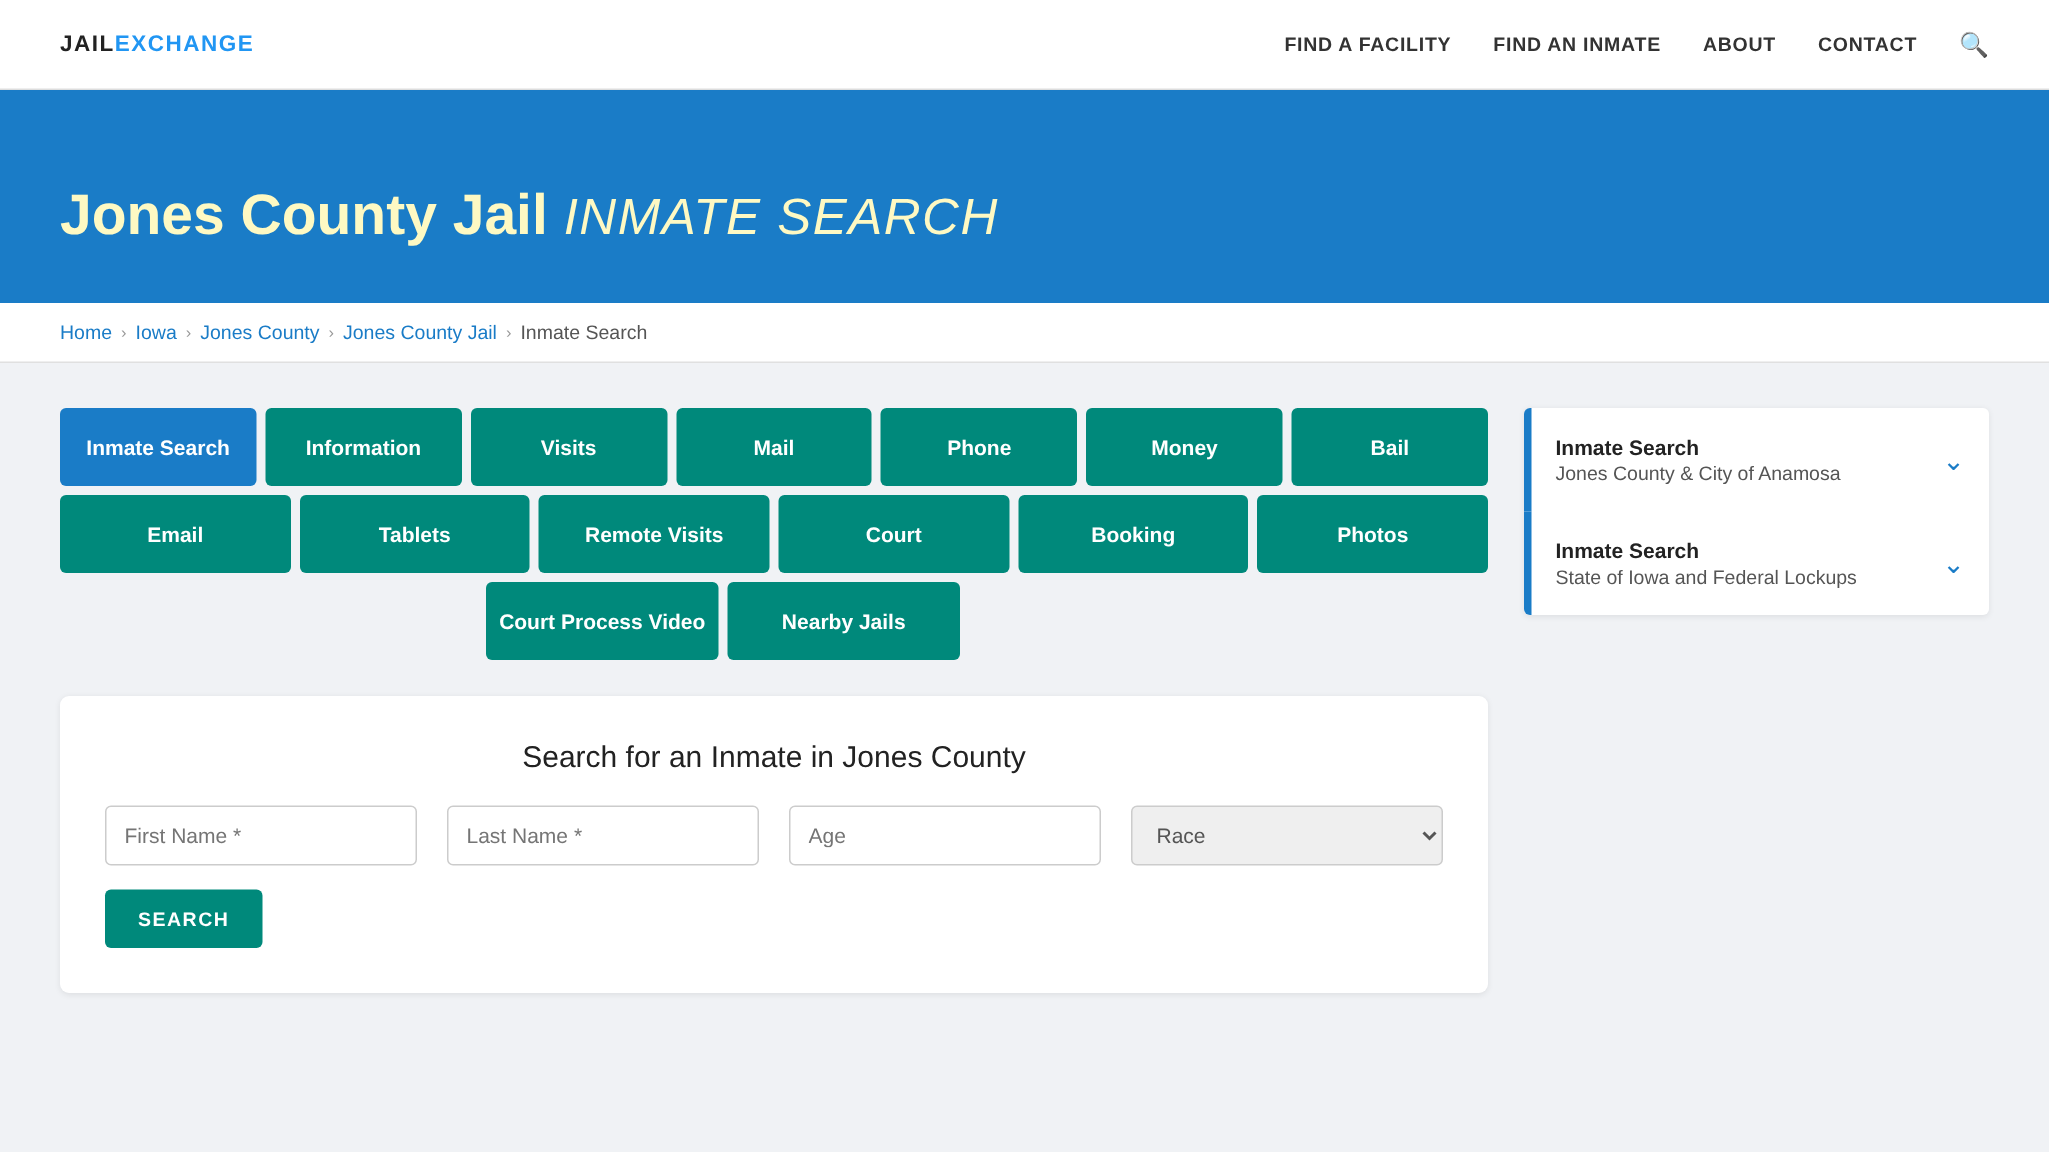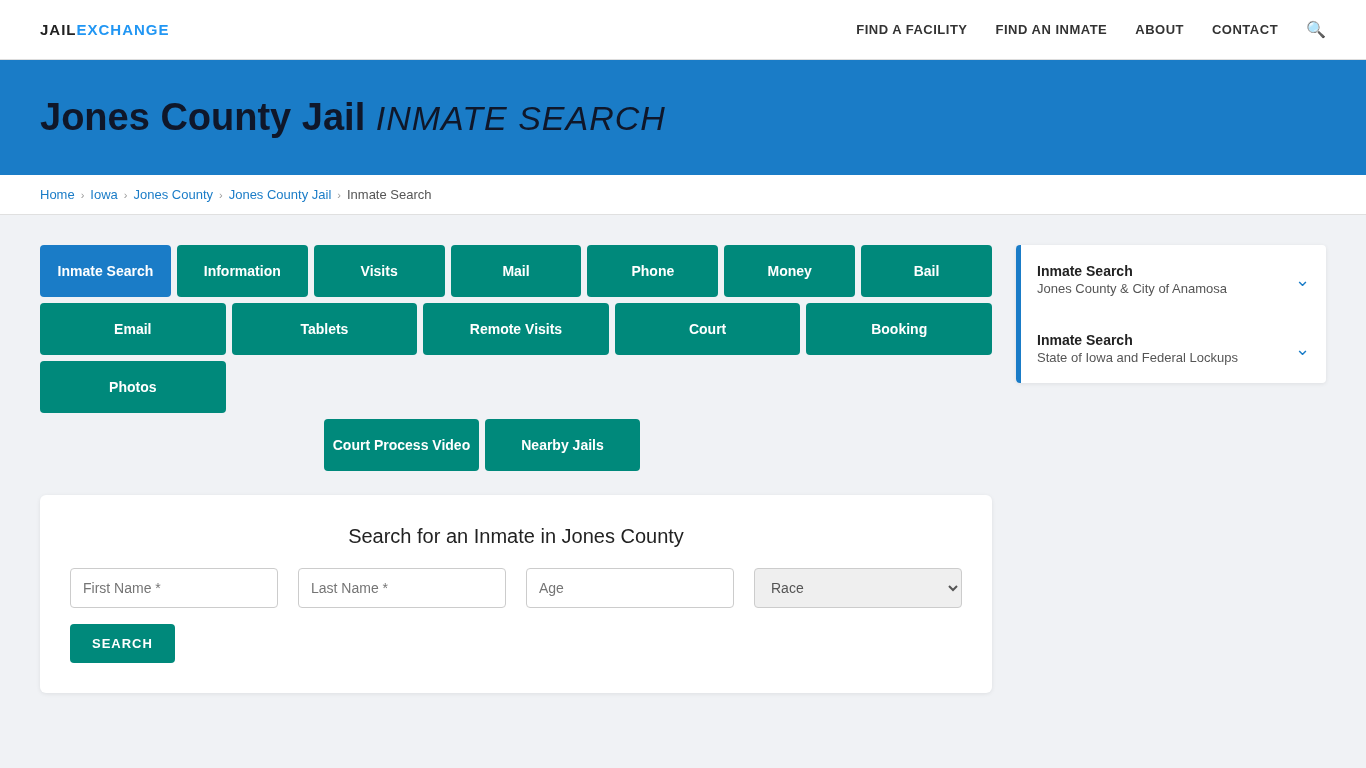--- a/index.html
+++ b/index.html
@@ -42,23 +42,24 @@
       color: #333;
       cursor: pointer;
     }
 
     
     .hero {
       background: #1a7cc7;
       padding: 36px 40px 36px 40px;
     }
     .hero h1 {
-      color: #0f172a;
+      color: #fef9c3;
       font-size: 38px;
       font-weight: 900;
+      margin-top: 27px;
     }
     .hero h1 span.italic-sub {
       font-style: italic;
       font-weight: 400;
       font-size: 34px;
       letter-spacing: 1px;
     }
 
     
     .breadcrumb-bar {
@@ -102,21 +103,21 @@
       font-weight: 600;
       cursor: pointer;
       color: #fff;
       text-align: center;
       background: #00897b;
     }
     .tab-btn.active { background: #1a7cc7; }
 
     .tab-grid-row2 {
       display: grid;
-      grid-template-columns: repeat(5, 1fr);
+      grid-template-columns: repeat(6, 1fr);
       gap: 6px;
       margin-bottom: 6px;
     }
     .tab-grid-row3 {
       display: flex;
       gap: 6px;
       margin-bottom: 24px;
       padding-left: calc(2 * (100%/7) + 2 * 6px);
     }
     .tab-grid-row3 .tab-btn {

